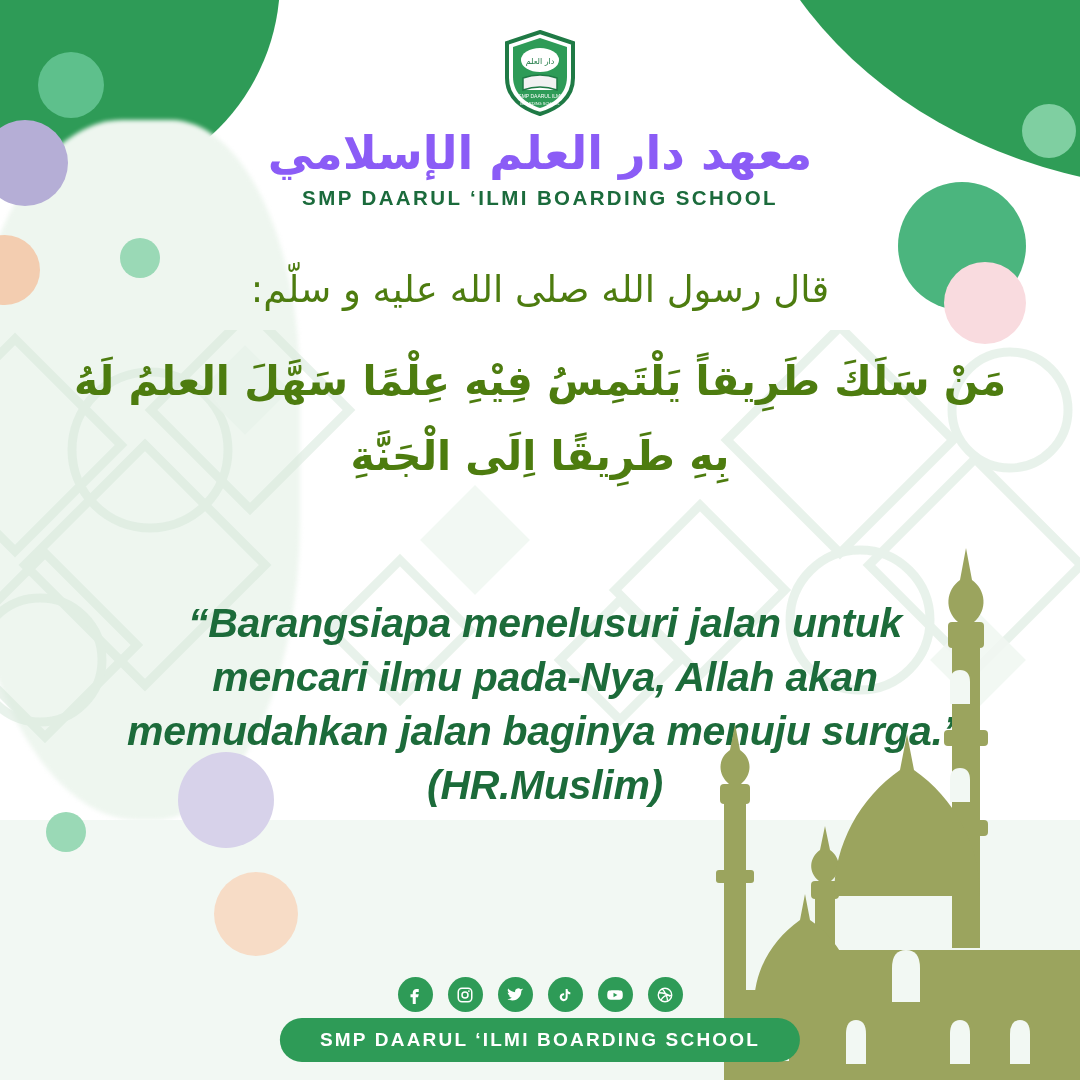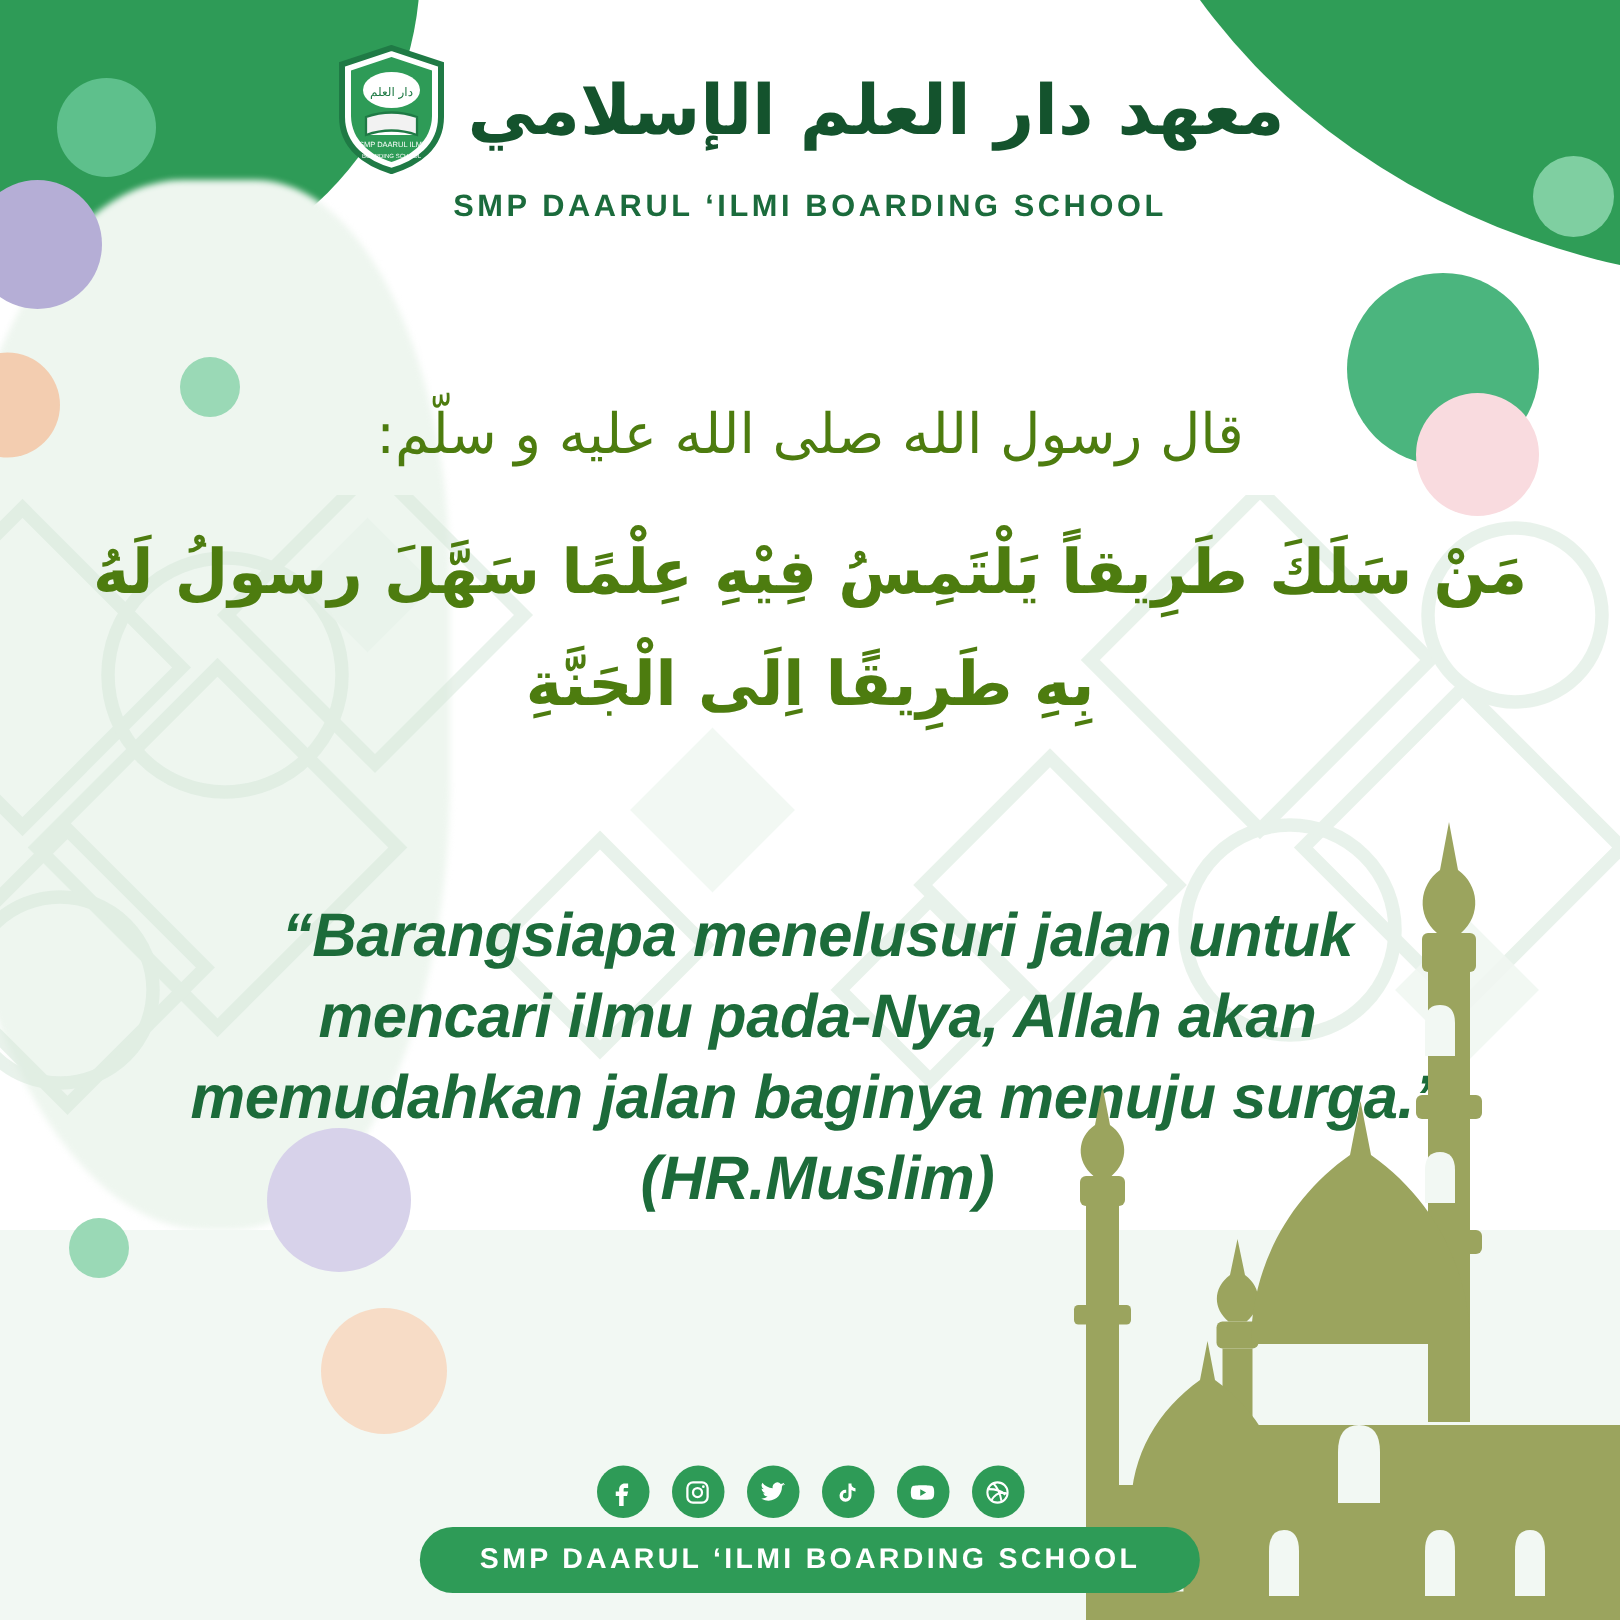--- a/index.html
+++ b/index.html
@@ -84,30 +84,31 @@
     top: 30px;
     left: 0;
     width: 1080px;
     text-align: center;
   }
   .logo-row {
     display: flex;
     align-items: center;
     justify-content: center;
     gap: 14px;
+    flex-direction: column;
   }
   .logo-shield {
     width: 74px;
     height: 86px;
     position: relative;
   }
   .arabic-title {
     font-family: "DejaVu Sans", sans-serif;
     font-size: 46px;
-    color: #14532d;
+    color: #8b5cf6;
     direction: rtl;
     line-height: 1;
     font-weight: bold;
     letter-spacing: 1px;
   }
   .school-name {
     margin-top: 10px;
     font-size: 20.5px;
     font-weight: bold;
     letter-spacing: 2.4px;
@@ -256,21 +257,21 @@
           <text x="37" y="75" font-size="4" text-anchor="middle" fill="#ffffff" font-family="Liberation Sans, sans-serif">BOARDING SCHOOL</text>
         </svg>
       </div>
       <div class="arabic-title">معهد دار العلم الإسلامي</div>
     </div>
     <div class="school-name">SMP DAARUL ‘ILMI BOARDING SCHOOL</div>
   </div>
 
   <div class="hadith">
     <div class="hadith-intro">قال رسول الله صلى الله عليه و سلّم:</div>
-    <div class="hadith-body">مَنْ سَلَكَ طَرِيقاً يَلْتَمِسُ فِيْهِ عِلْمًا سَهَّلَ رسولُ لَهُ بِهِ طَرِيقًا اِلَى الْجَنَّةِ</div>
+    <div class="hadith-body">مَنْ سَلَكَ طَرِيقاً يَلْتَمِسُ فِيْهِ عِلْمًا سَهَّلَ العلمُ لَهُ بِهِ طَرِيقًا اِلَى الْجَنَّةِ</div>
   </div>
 
   <div class="translation">“Barangsiapa menelusuri jalan untuk mencari ilmu pada-Nya, Allah akan memudahkan jalan baginya menuju surga.” (HR.Muslim)</div>
 
   <svg class="mosque" viewBox="0 0 420 560" xmlns="http://www.w3.org/2000/svg">
     <g fill="#9ba45e">
 
       <path d="M300 60 l6 -32 l6 32 c14 10 16 30 2 42 h-16 c-14 -12 -12 -32 2 -42 z"></path>
       <rect x="288" y="102" width="36" height="26" rx="4"></rect>
       <rect x="292" y="128" width="28" height="300"></rect>

